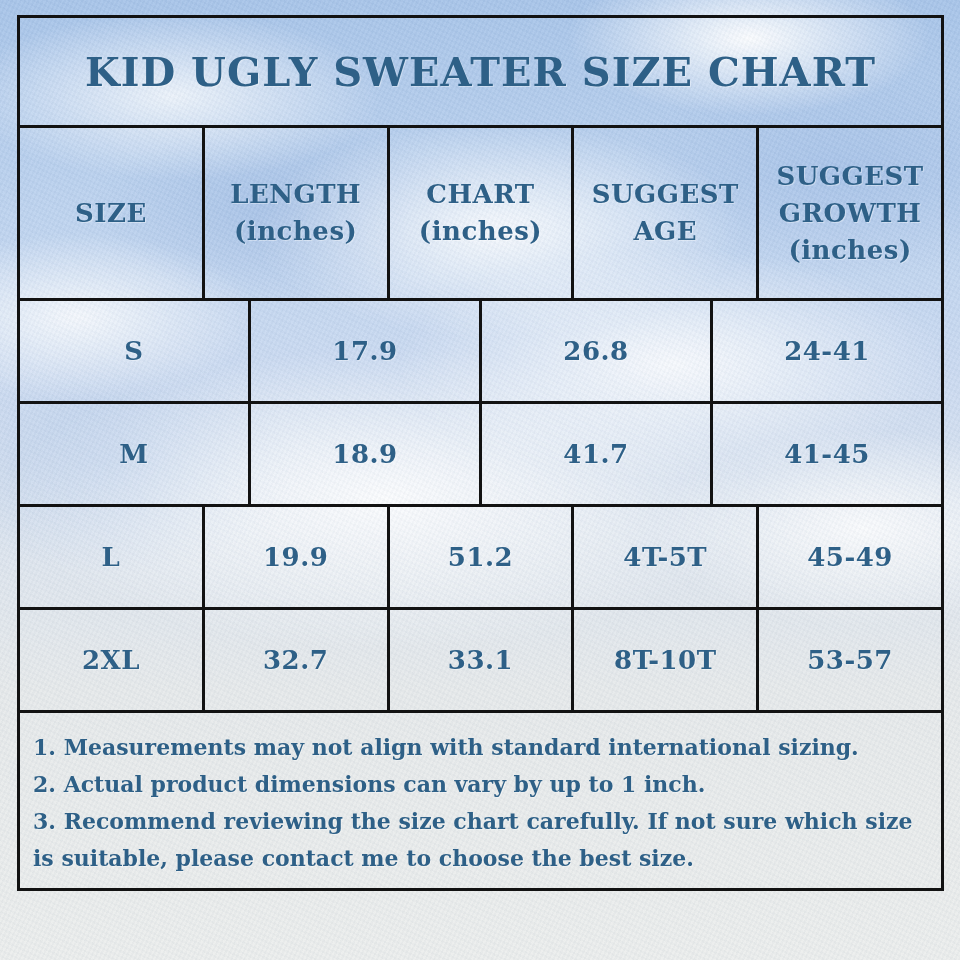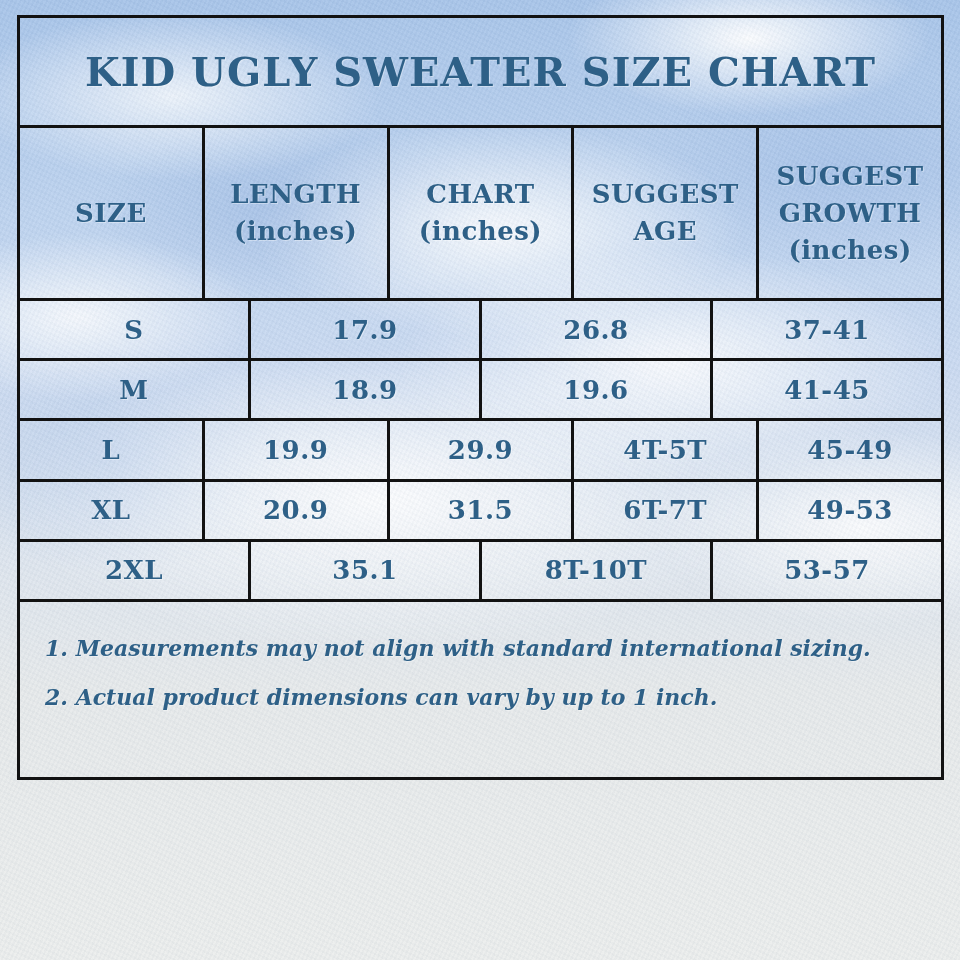--- a/index.html
+++ b/index.html
@@ -22,21 +22,21 @@
       radial-gradient(ellipse 260px 160px at 12% 48%, rgba(166,193,230,0.45), rgba(166,193,230,0) 70%),
       linear-gradient(180deg,#a6c3e8 0%,#bcd2ee 22%,#c9d9f0 38%,#dce4ee 56%,#e6e9ea 72%,#ebedec 100%);
   }
   .grain{
     position:absolute;inset:0;pointer-events:none;
     background:
       repeating-linear-gradient(115deg, rgba(255,255,255,0.05) 0 2px, rgba(121,140,162,0.04) 2px 4px),
       repeating-linear-gradient(25deg,  rgba(255,255,255,0.04) 0 3px, rgba(121,140,162,0.03) 3px 5px);
   }
   .frame{
-    position:absolute;left:17px;top:15px;width:927px;height:765px;
+    position:absolute;left:17px;top:15px;width:927px;height:876px;
     box-sizing:border-box;border:3px solid #121212;
     display:flex;flex-direction:column;
   }
   .title-cell{
     flex:none;height:110px;box-sizing:border-box;border-bottom:3px solid #121212;
     display:flex;align-items:center;justify-content:center;
     font-weight:700;font-size:40px;letter-spacing:1px;color:#2e6087;
     text-shadow:1px 1px 0 rgba(255,255,255,0.35);
   }
   .row{display:flex;box-sizing:border-box;border-bottom:3px solid #121212;}
@@ -50,21 +50,21 @@
   }
   .cell:last-child{border-right:none;}
   .header-cell{font-size:26px;line-height:37px;white-space:pre-line;letter-spacing:0.5px;}
   .data-cell{font-size:26px;letter-spacing:0.5px;}
   .notes{
     flex:none;height:175px;box-sizing:border-box;
     padding:16px 20px 0 13px;
     color:#2e6087;font-weight:700;font-size:22px;line-height:37px;
     text-shadow:1px 1px 0 rgba(255,255,255,0.35);
   }
-  .notes p{margin:12px;font-style:italic;}
+  .notes p{margin:0;}
 </style>
 </head>
 <body>
 
 <div class="canvas">
   <div class="grain"></div>
 
   <div class="frame">
 
     <div class="title-cell">KID UGLY SWEATER SIZE CHART</div>
@@ -79,52 +79,47 @@
 AGE</div>
       <div class="cell header-cell">SUGGEST
 GROWTH
 (inches)</div>
     </div>
 
     <div class="row data-row">
       <div class="cell data-cell">S</div>
       <div class="cell data-cell">17.9</div>
       <div class="cell data-cell">26.8</div>
-      <div class="cell data-cell">37-41</div>
+      <div class="cell data-cell">24-41</div>
     </div>
 
     <div class="row data-row">
       <div class="cell data-cell">M</div>
       <div class="cell data-cell">18.9</div>
-      <div class="cell data-cell">19.6</div>
+      <div class="cell data-cell">41.7</div>
       <div class="cell data-cell">41-45</div>
     </div>
 
     <div class="row data-row">
       <div class="cell data-cell">L</div>
       <div class="cell data-cell">19.9</div>
-      <div class="cell data-cell">29.9</div>
+      <div class="cell data-cell">51.2</div>
       <div class="cell data-cell">4T-5T</div>
       <div class="cell data-cell">45-49</div>
     </div>
 
-    <div class="row data-row">
-      <div class="cell data-cell">XL</div>
-      <div class="cell data-cell">20.9</div>
-      <div class="cell data-cell">31.5</div>
-      <div class="cell data-cell">6T-7T</div>
-      <div class="cell data-cell">49-53</div>
-    </div>
 
     <div class="row data-row">
       <div class="cell data-cell">2XL</div>
-      <div class="cell data-cell">35.1</div>
+      <div class="cell data-cell">32.7</div>
+      <div class="cell data-cell">33.1</div>
       <div class="cell data-cell">8T-10T</div>
       <div class="cell data-cell">53-57</div>
     </div>
 
     <div class="notes" style="border-bottom:none;">
       <p>1. Measurements may not align with standard international sizing.</p>
       <p>2. Actual product dimensions can vary by up to 1 inch.</p>
+      <p>3. Recommend reviewing the size chart carefully. If not sure which size is suitable, please contact me to choose the best size.</p>
     </div>
 
   </div>
 </div>
 
 </body></html>

